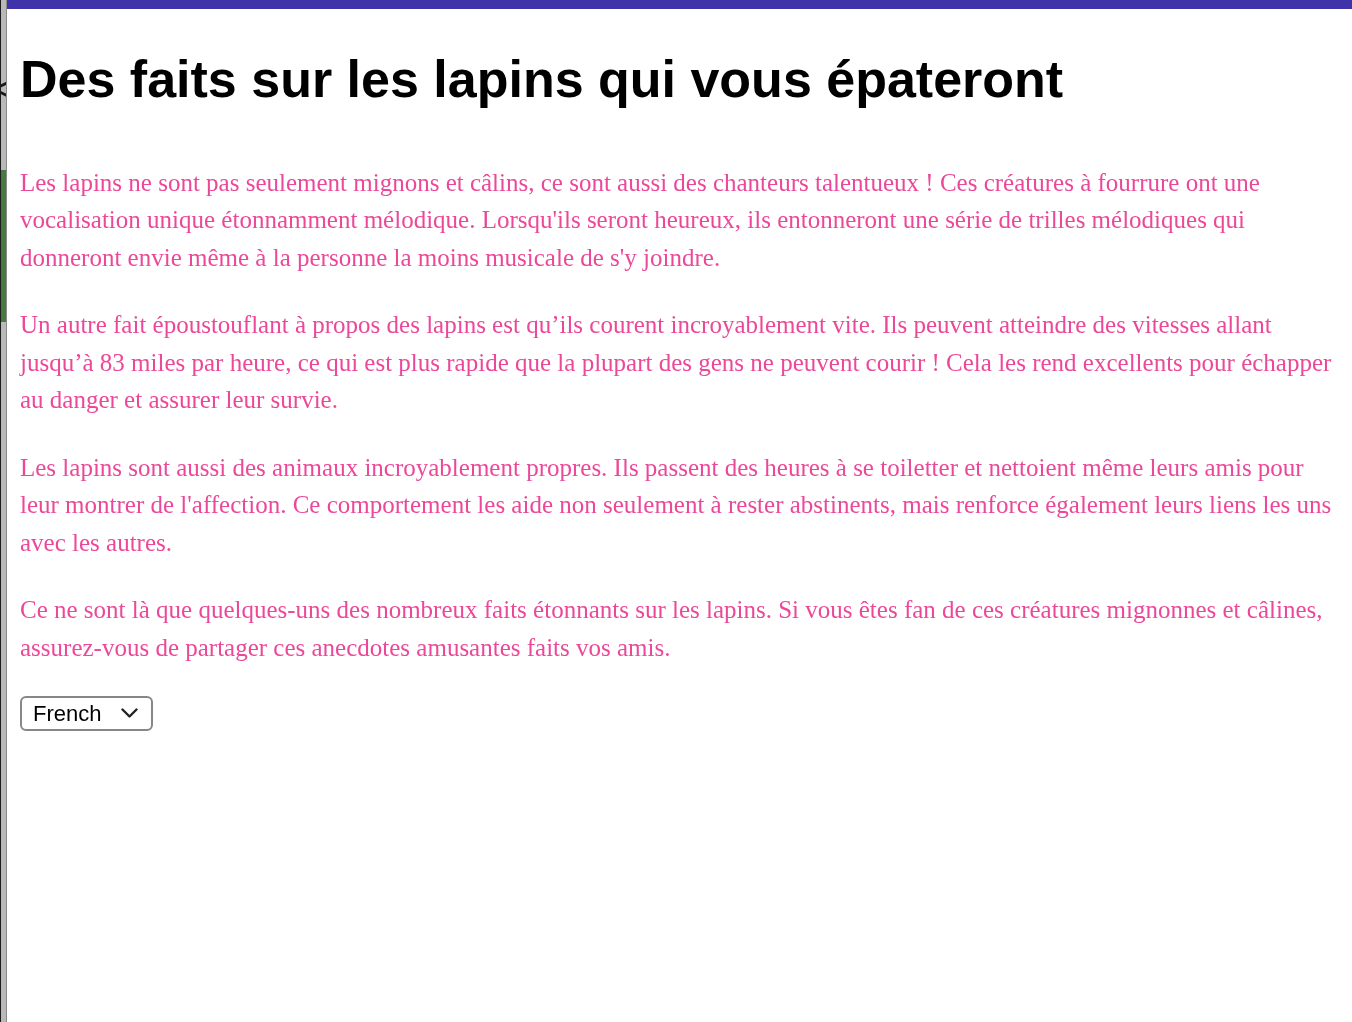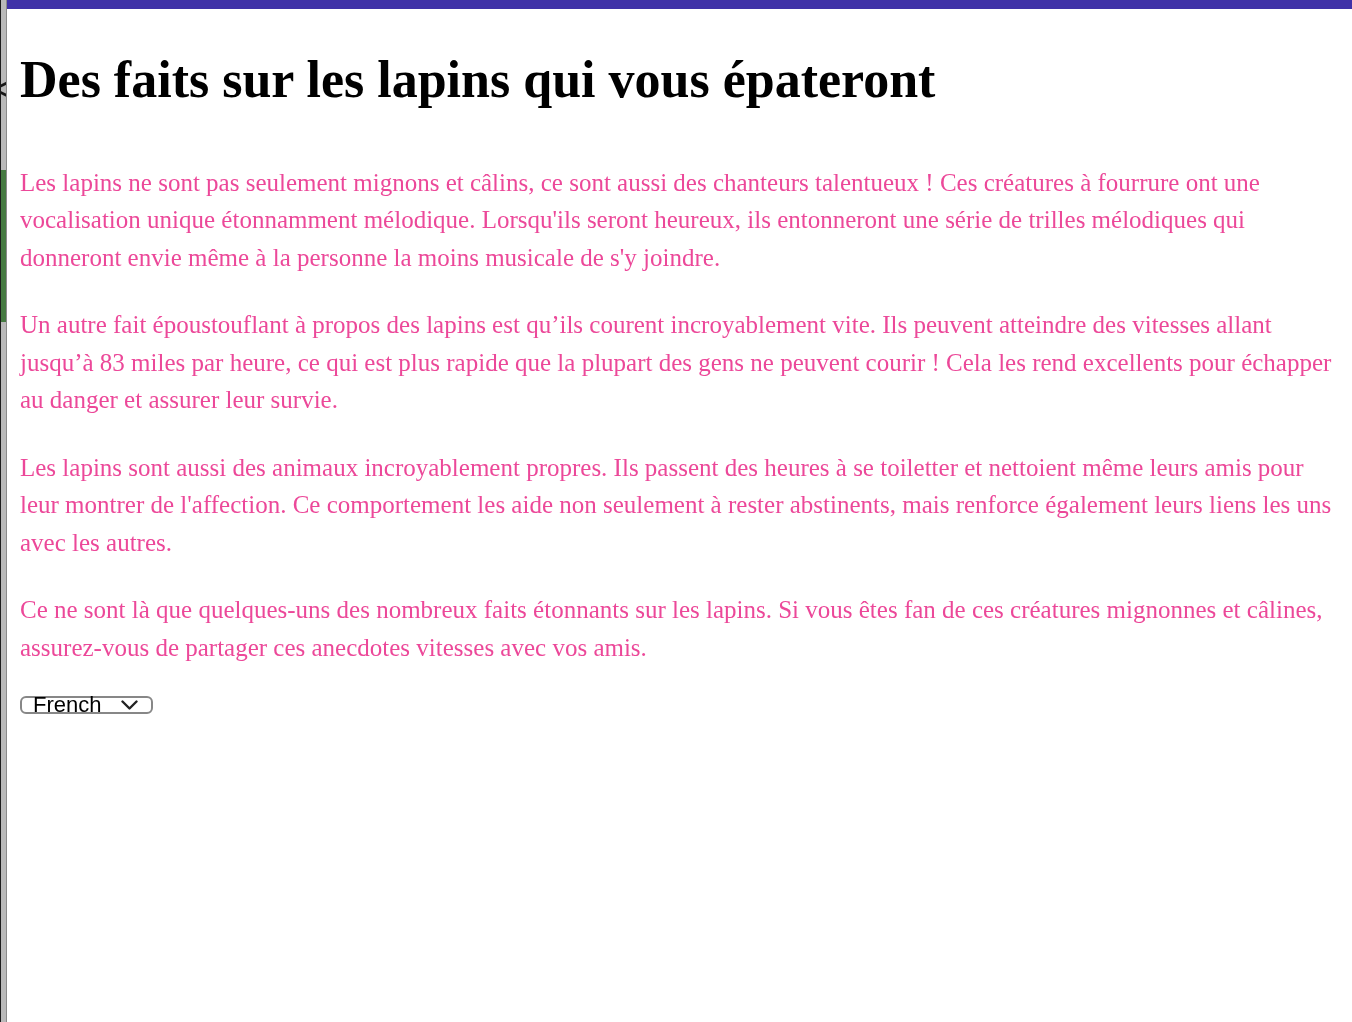--- a/index.html
+++ b/index.html
@@ -43,39 +43,39 @@
     background: #4032a8;
     z-index: 2;
   }
   .content {
     position: absolute;
     left: 7px; top: 0; right: 0;
     padding: 0 20px 0 13px;
   }
   .content h1 {
     margin: 50px 0 54px 0;
-    font-family: Liberation Serif, serif;
+    font-family: Liberation Sans, sans-serif;
     font-weight: 700;
     font-size: 52px;
     line-height: 1.15;
     color: #000000;
     letter-spacing: 0;
   }
   .content p {
     margin: 30px 0;
     font-size: 25px;
     line-height: 37.5px;
     color: #ec4899;
     max-width: 1312px;
   }
   .lang-select {
     display: inline-flex;
     align-items: center;
     margin-top: 0;
-    height: 18px;
+    height: 35px;
     padding: 0 13px 0 11px;
     background: #ffffff;
     border: 2px solid #878787;
     border-radius: 6px;
     cursor: pointer;
     font-family: "Liberation Sans", sans-serif;
     font-size: 22px;
     color: #000000;
   }
   .lang-select .value { padding-right: 20px; }
@@ -92,21 +92,21 @@
     <span class="clipped-glyph">&lt;</span>
     <div class="green-seg"></div>
   </div>
 
   <main class="content">
     <h1>Des faits sur les lapins qui vous épateront</h1>
 
     <p>Les lapins ne sont pas seulement mignons et câlins, ce sont aussi des chanteurs talentueux ! Ces créatures à fourrure ont une vocalisation unique étonnamment mélodique. Lorsqu'ils seront heureux, ils entonneront une série de trilles mélodiques qui donneront envie même à la personne la moins musicale de s'y joindre.</p>
     <p>Un autre fait époustouflant à propos des lapins est qu’ils courent incroyablement vite. Ils peuvent atteindre des vitesses allant jusqu’à 83 miles par heure, ce qui est plus rapide que la plupart des gens ne peuvent courir ! Cela les rend excellents pour échapper au danger et assurer leur survie.</p>
     <p>Les lapins sont aussi des animaux incroyablement propres. Ils passent des heures à se toiletter et nettoient même leurs amis pour leur montrer de l'affection. Ce comportement les aide non seulement à rester abstinents, mais renforce également leurs liens les uns avec les autres.</p>
-    <p>Ce ne sont là que quelques-uns des nombreux faits étonnants sur les lapins. Si vous êtes fan de ces créatures mignonnes et câlines, assurez-vous de partager ces anecdotes vitesses avec vos amis.</p>
+    <p>Ce ne sont là que quelques-uns des nombreux faits étonnants sur les lapins. Si vous êtes fan de ces créatures mignonnes et câlines, assurez-vous de partager ces anecdotes amusantes faits vos amis.</p>
 
     <div class="lang-select" role="combobox" aria-expanded="false">
       <span class="value">French</span>
       <svg width="17" height="11" viewBox="0 0 17 11">
         <polyline points="1.5,1.5 8.5,8.5 15.5,1.5" fill="none" stroke="#222222" stroke-width="2.4" stroke-linecap="round" stroke-linejoin="round"></polyline>
       </svg>
     </div>
   </main>
 
 </div>

